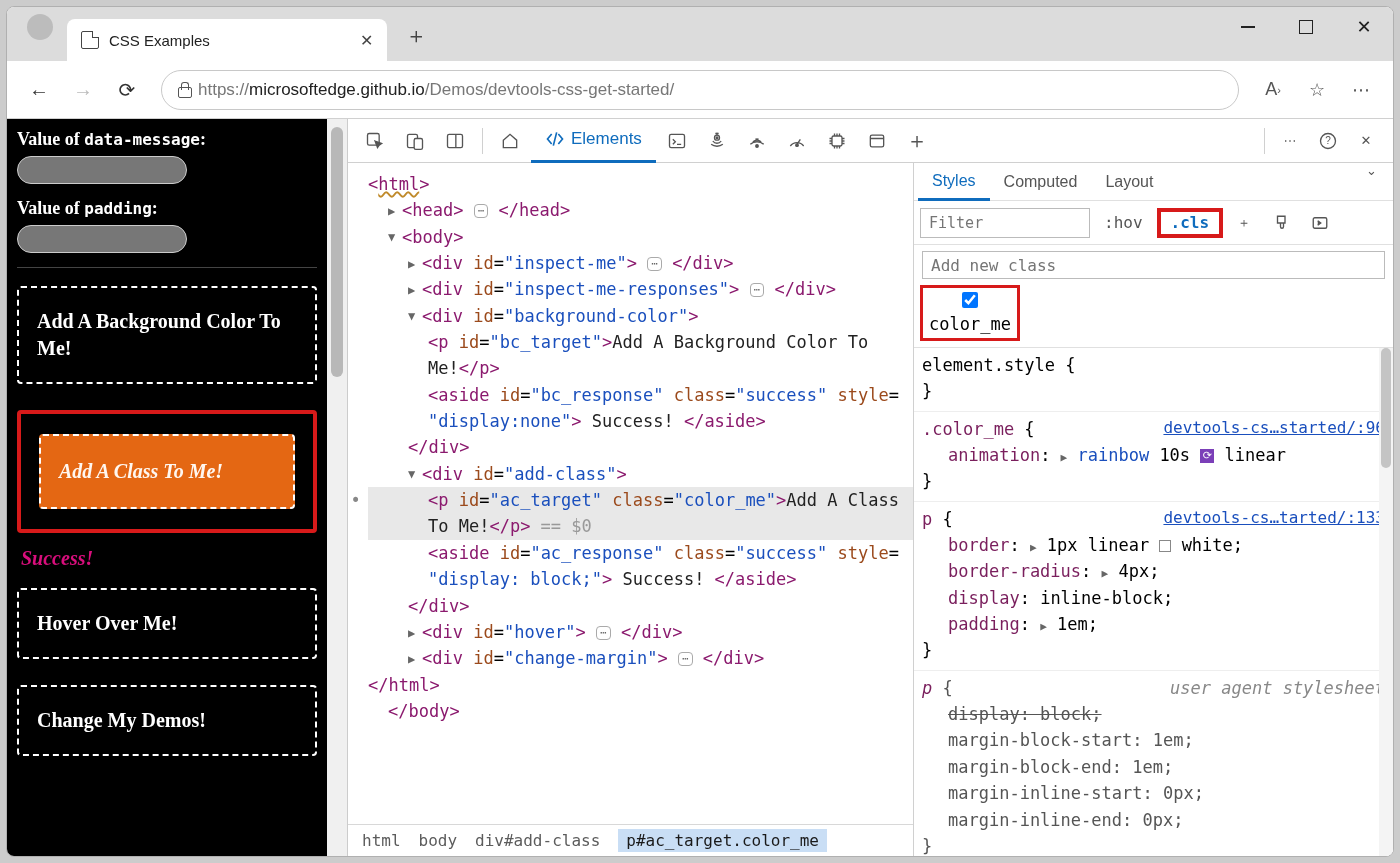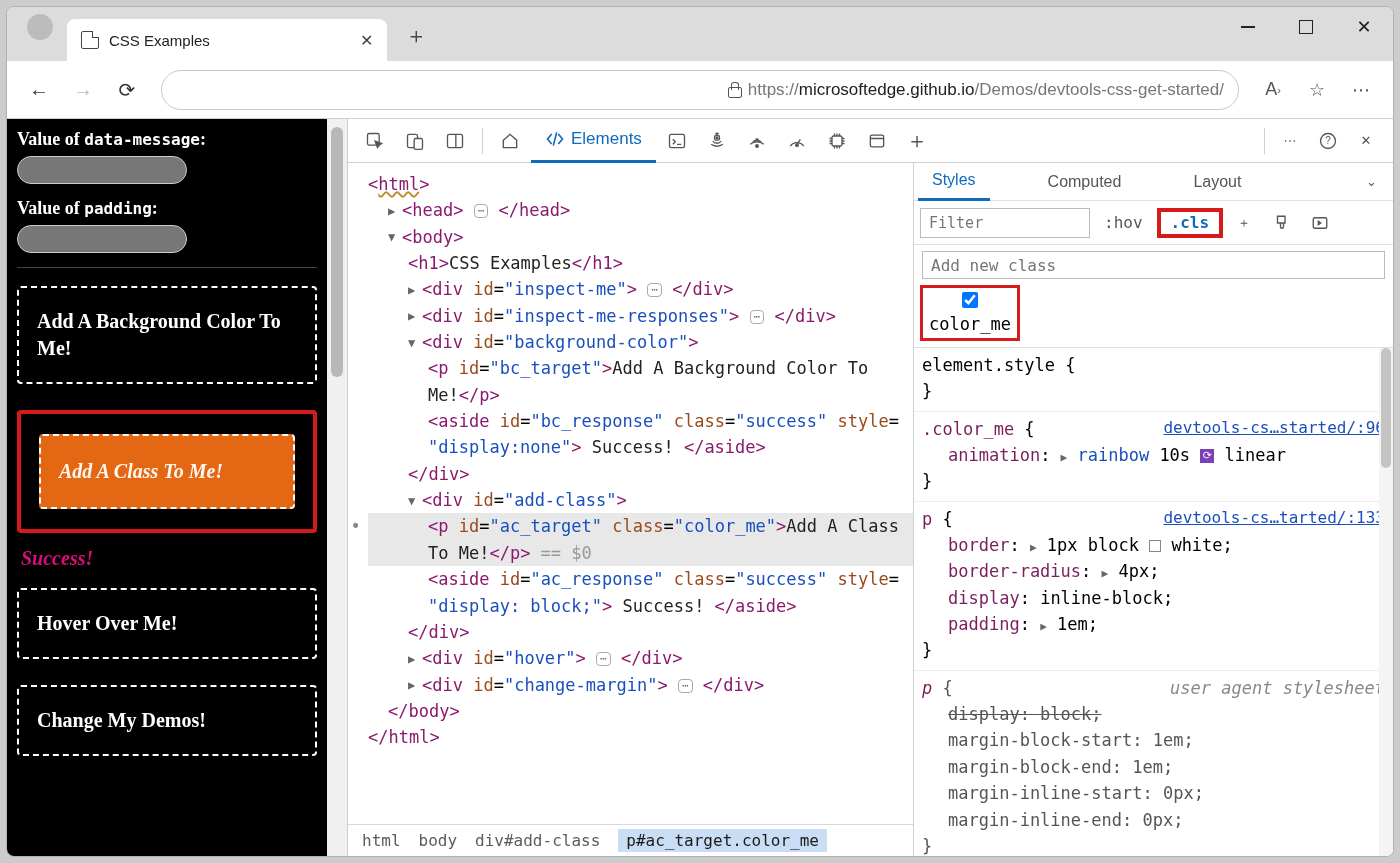--- a/index.html
+++ b/index.html
@@ -18,21 +18,21 @@
 .win-controls { position: absolute; right: 0; top: 0; display: flex; height: 40px; }
 .win-btn { width: 58px; display: flex; align-items: center; justify-content: center; font-size: 16px; color: #222; cursor: pointer; }
 .win-btn.min::before { content:""; width:14px; height:1.5px; background:#222;}
 .win-btn.max::before { content:""; width:12px; height:12px; border:1.5px solid #222;}
 .win-btn.close { font-size: 18px; }
 
 
 .addrbar { height: 58px; background: #ffffff; display: flex; align-items: center; padding: 0 12px; gap: 4px; border-bottom: 1px solid #d0d0d0; }
 .nav-btn { width: 40px; height: 40px; display:flex; align-items:center; justify-content:center; color:#333; font-size:20px; cursor:pointer; border-radius:4px;}
 .nav-btn.disabled { color: #bbb; }
-.url-box { flex: 1; height: 40px; border: 1px solid #c8c8c8; border-radius: 20px; display: flex; align-items: center; padding: 17px 14px; gap: 6px; margin: 0 10px; justify-content: flex-end; }
+.url-box { flex: 1; height: 40px; border: 1px solid #c8c8c8; border-radius: 20px; display: flex; align-items: center; padding: 17px 14px; gap: 6px; margin: 0 10px; }
 .lock-icon { width:16px; height:16px; position:relative;}
 .lock-icon::before{content:"";position:absolute;bottom:0;left:2px;width:12px;height:9px;border:1.5px solid #555;border-radius:2px;}
 .lock-icon::after{content:"";position:absolute;top:0;left:5px;width:6px;height:7px;border:1.5px solid #555;border-bottom:none;border-radius:3px 3px 0 0;}
 .url-text { font-size: 17px; color: #777; }
 .url-text .strong { color: #222; }
 .addr-icon { width:40px; height:40px; display:flex; align-items:center; justify-content:center; color:#555; cursor:pointer; font-size:18px;}
 
 
 .main { flex:1; display:flex; overflow:hidden; }
 
@@ -79,21 +79,21 @@
 .dom-tree .hl { background:#e8e8e8;}
 .inline-dots { color:#888; }
 .wavy { text-decoration: underline wavy #c08a2a; text-decoration-thickness:1.5px;}
 
 
 .bc { height:32px; border-top:1px solid #d8d8d8; display:flex; align-items:center; font-family:Consolas,monospace; font-size:16px; gap:18px; padding:0 14px; color:#5c5c5c;}
 .bc .sel { background:#c9def5; color:#1a1a1a; padding:2px 8px;}
 
 
 .styles-pane { width:480px; border-left:1px solid #d0d0d0; display:flex; flex-direction:column; overflow:hidden; position:relative;}
-.styles-tabs { height:38px; display:flex; align-items:center; padding:0 4px; border-bottom:1px solid #e0e0e0;gap:44px;}
+.styles-tabs { height:38px; display:flex; padding:0 4px; border-bottom:1px solid #e0e0e0;}
 .styles-tabs .st-tab { padding:0 14px; height:38px; display:flex; align-items:center; color:#555; cursor:pointer; font-size:16px;}
 .styles-tabs .st-tab.active { color:#0f6cbd; border-bottom:3px solid #0f6cbd;}
 .styles-tabs .expand { margin-left:auto; padding:0 12px; color:#555; cursor:pointer;}
 .styles-toolbar { height:44px; border-bottom:1px solid #e0e0e0; display:flex; align-items:center; padding:0 6px; gap:4px;}
 .filter-input { width:170px; height:30px; border:1px solid #bbb; padding:0 8px; font-family:Consolas,monospace; font-size:15px; color:#15803d;}
 .st-btn { padding:0 10px; height:30px; display:flex; align-items:center; color:#555; cursor:pointer; font-family:Consolas,monospace; font-size:16px;}
 .st-btn.cls { color:#0f6cbd; border:4px solid #d71a1a; font-weight:bold; padding:2px 10px;}
 .st-ico { width:34px; height:34px; display:flex; align-items:center; justify-content:center; color:#555; cursor:pointer;}
 
 .cls-panel { border-bottom:1px solid #e0e0e0;}
@@ -270,39 +270,38 @@
         </div>
       </div>
 
       <div class="dt-body">
 
         <div class="dom-wrap">
           <div class="dom-tree">
             <div class="ln"><span class="tag">&lt;<span class="wavy">html</span>&gt;</span></div>
             <div class="ln i1"><span class="dis">▶</span><span class="tag">&lt;head&gt;</span> <span class="ellip">⋯</span> <span class="tag">&lt;/head&gt;</span></div>
             <div class="ln i1"><span class="dis">▼</span><span class="tag">&lt;body&gt;</span></div>
-            <div class="ln i2"><span class="tag">&lt;h1&gt;</span><span class="dom-txt">CSS Examples</span><span class="tag">&lt;/h1&gt;</span></div>
             <div class="ln i2"><span class="dis">▶</span><span class="tag">&lt;div </span><span class="attr-n">id</span>=<span class="attr-v">"inspect-me"</span><span class="tag">&gt;</span> <span class="ellip">⋯</span> <span class="tag">&lt;/div&gt;</span></div>
             <div class="ln i2"><span class="dis">▶</span><span class="tag">&lt;div </span><span class="attr-n">id</span>=<span class="attr-v">"inspect-me-responses"</span><span class="tag">&gt;</span> <span class="ellip">⋯</span> <span class="tag">&lt;/div&gt;</span></div>
             <div class="ln i2"><span class="dis">▼</span><span class="tag">&lt;div </span><span class="attr-n">id</span>=<span class="attr-v">"background-color"</span><span class="tag">&gt;</span></div>
             <div class="ln i3"><span class="tag">&lt;p </span><span class="attr-n">id</span>=<span class="attr-v">"bc_target"</span><span class="tag">&gt;</span><span class="dom-txt" style="white-space:normal;display:inline;">Add A Background Color To</span></div>
             <div class="ln i3"><span class="dom-txt">Me!</span><span class="tag">&lt;/p&gt;</span></div>
             <div class="ln i3"><span class="tag">&lt;aside </span><span class="attr-n">id</span>=<span class="attr-v">"bc_response"</span> <span class="attr-n">class</span>=<span class="attr-v">"success"</span> <span class="attr-n">style</span>=</div>
             <div class="ln i3"><span class="attr-v">"display:none"</span><span class="tag">&gt;</span><span class="dom-txt"> Success! </span><span class="tag">&lt;/aside&gt;</span></div>
             <div class="ln i2"><span class="tag">&lt;/div&gt;</span></div>
             <div class="ln i2"><span class="dis">▼</span><span class="tag">&lt;div </span><span class="attr-n">id</span>=<span class="attr-v">"add-class"</span><span class="tag">&gt;</span></div>
             <div class="ln i3 hl" style="position:relative;"><span class="inline-dots" style="position:absolute;left:-38px;">•••</span><span class="tag">&lt;p </span><span class="attr-n">id</span>=<span class="attr-v">"ac_target"</span> <span class="attr-n">class</span>=<span class="attr-v">"color_me"</span><span class="tag">&gt;</span><span class="dom-txt">Add A Class</span></div>
             <div class="ln i3 hl"><span class="dom-txt">To Me!</span><span class="tag">&lt;/p&gt;</span><span class="cmt"> == $0</span></div>
             <div class="ln i3"><span class="tag">&lt;aside </span><span class="attr-n">id</span>=<span class="attr-v">"ac_response"</span> <span class="attr-n">class</span>=<span class="attr-v">"success"</span> <span class="attr-n">style</span>=</div>
             <div class="ln i3"><span class="attr-v">"display: block;"</span><span class="tag">&gt;</span><span class="dom-txt"> Success! </span><span class="tag">&lt;/aside&gt;</span></div>
             <div class="ln i2"><span class="tag">&lt;/div&gt;</span></div>
             <div class="ln i2"><span class="dis">▶</span><span class="tag">&lt;div </span><span class="attr-n">id</span>=<span class="attr-v">"hover"</span><span class="tag">&gt;</span> <span class="ellip">⋯</span> <span class="tag">&lt;/div&gt;</span></div>
             <div class="ln i2"><span class="dis">▶</span><span class="tag">&lt;div </span><span class="attr-n">id</span>=<span class="attr-v">"change-margin"</span><span class="tag">&gt;</span> <span class="ellip">⋯</span> <span class="tag">&lt;/div&gt;</span></div>
+            <div class="ln"><span class="tag">&lt;/html&gt;</span></div>
             <div class="ln i1"><span class="tag">&lt;/body&gt;</span></div>
-            <div class="ln"><span class="tag">&lt;/html&gt;</span></div>
           </div>
           <div class="bc">
             <span>html</span>
             <span>body</span>
             <span>div#add-class</span>
             <span class="sel">p#ac_target.color_me</span>
           </div>
         </div>
 
         <div class="styles-pane">
@@ -344,21 +343,21 @@
             </div>
             <div class="rule">
               <span class="link">devtools-cs…started/:96</span>
               <span class="sel-txt">.color_me</span> {<br>
               <div class="prop"><span class="prop-n">animation</span>: <span class="expand-tri">▶</span> <span class="val-link">rainbow</span><span> 10s </span><span class="purple-box">⟳</span> <span>linear</span></div>
               <span>}</span>
             </div>
             <div class="rule">
               <span class="link">devtools-cs…tarted/:133</span>
               <span class="sel-txt">p</span> {<br>
-              <div class="prop"><span class="prop-n">border</span>: <span class="expand-tri">▶</span> <span>1px block </span><span class="swatch" style="background:#fff;"></span> <span>white</span>;</div>
+              <div class="prop"><span class="prop-n">border</span>: <span class="expand-tri">▶</span> <span>1px linear </span><span class="swatch" style="background:#fff;"></span> <span>white</span>;</div>
               <div class="prop"><span class="prop-n">border-radius</span>: <span class="expand-tri">▶</span> <span>4px</span>;</div>
               <div class="prop"><span class="prop-n">display</span>: <span>inline-block</span>;</div>
               <div class="prop"><span class="prop-n">padding</span>: <span class="expand-tri">▶</span> <span>1em</span>;</div>
               <span>}</span>
             </div>
             <div class="rule ua">
               <span class="hdr">user agent stylesheet</span>
               <span class="sel-txt">p</span> {<br>
               <div class="prop strike">display: block;</div>
               <div class="prop">margin-block-start: 1em;</div>

